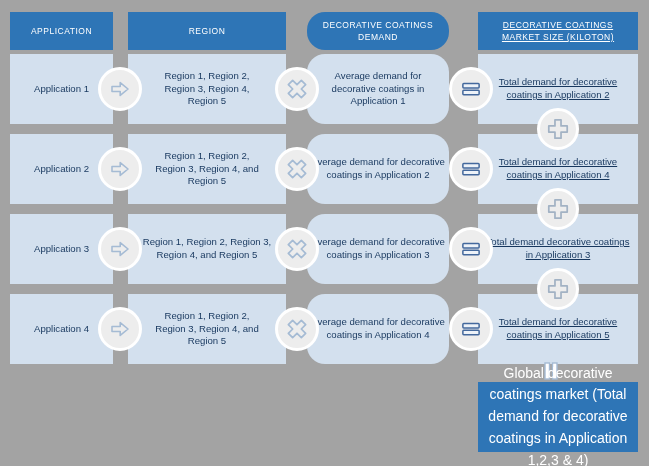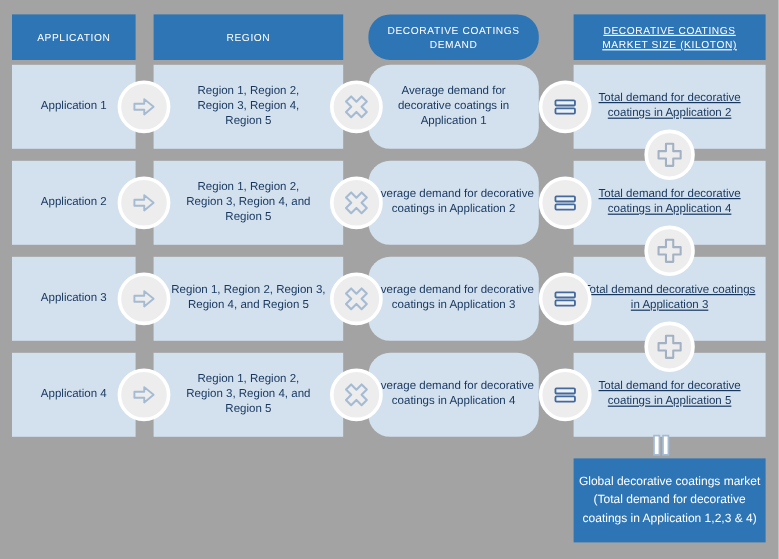--- a/index.html
+++ b/index.html
@@ -41,21 +41,21 @@
   .arrow-x{left:98px;} .mult-x{left:275px;} .eq-x{left:449px;}
   .cy1{top:67px;} .cy2{top:147px;} .cy3{top:227px;} .cy4{top:307px;}
   .plus-x{left:537px;}
   .py1{top:108px;} .py2{top:188px;} .py3{top:268px;}
   .dbar{position:absolute;left:540px;top:361px;width:22px;height:20px;
     display:flex;align-items:center;justify-content:center;}
   
   .result{
     position:absolute;left:478px;top:382px;width:160px;height:70px;
     background:#2E75B6;color:#ffffff;display:flex;align-items:center;justify-content:center;
-    text-align:center;font-size:10px;line-height:1.55;
+    text-align:center;font-size:14px;line-height:1.55;
   }
   .result .rin{display:block;padding:0 4px;max-width:152px;}
   svg{display:block;}
 </style>
 </head>
 <body>
 
 <div class="canvas">
 
   <div class="hdr c1">

